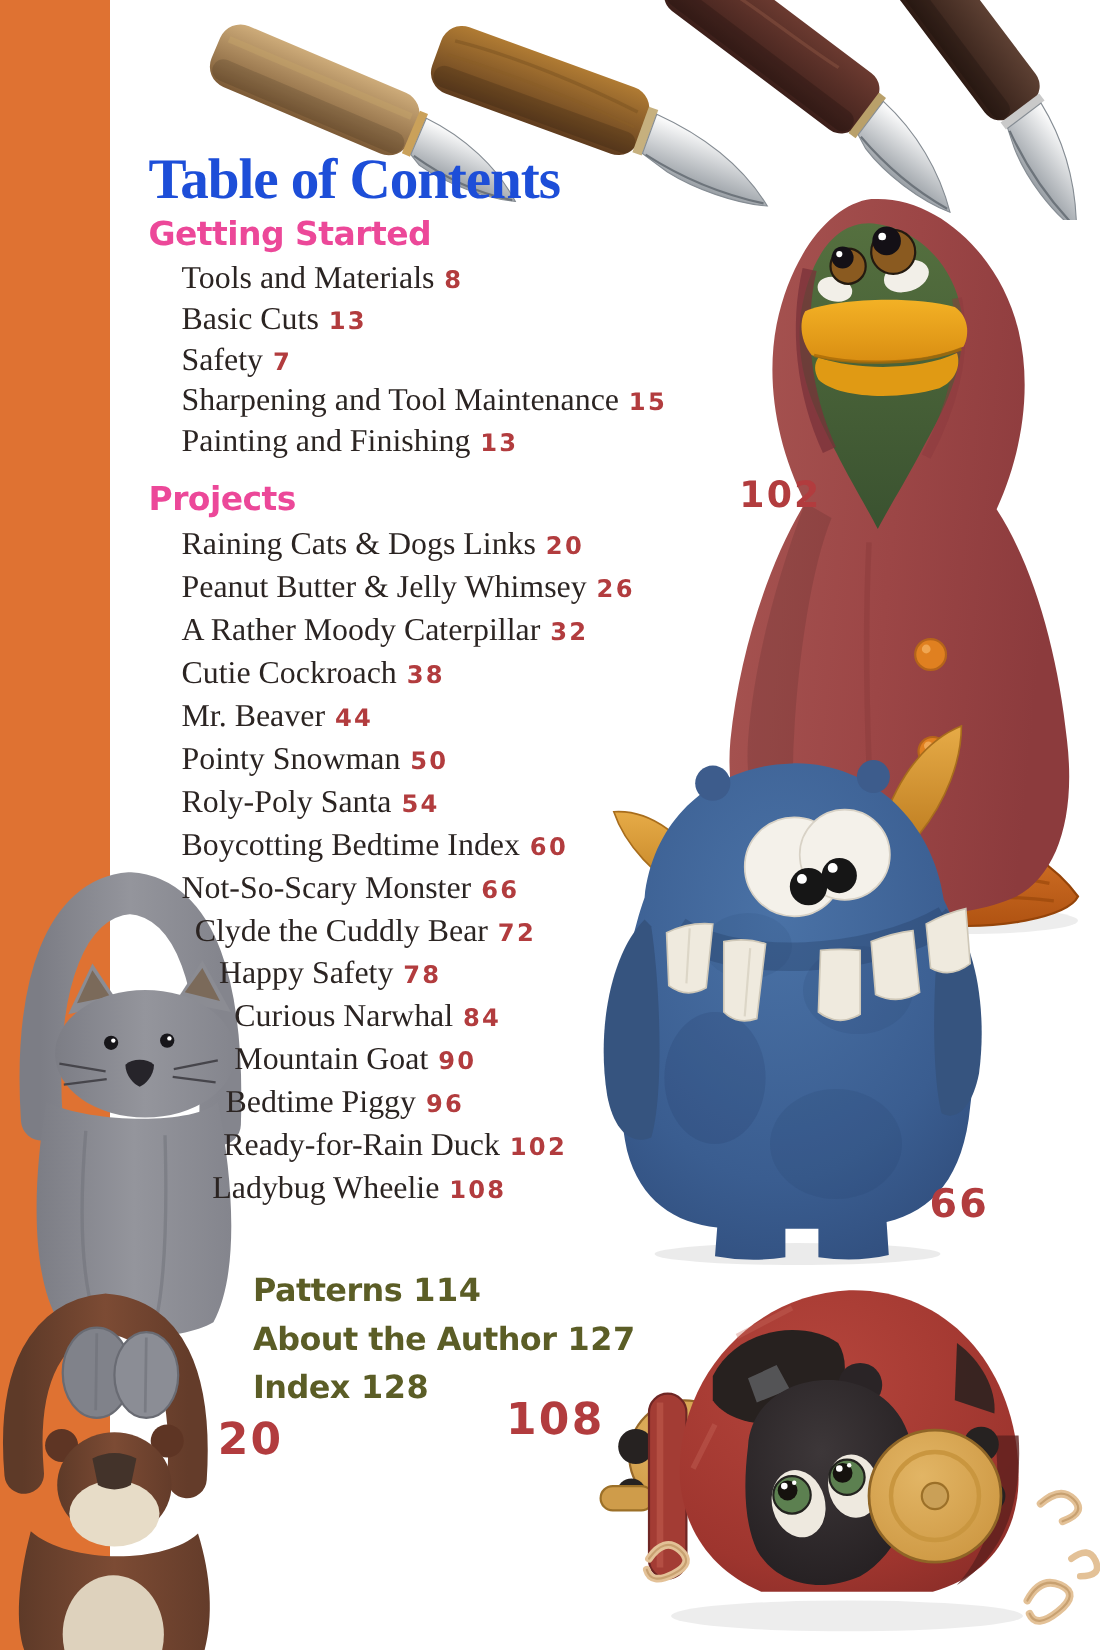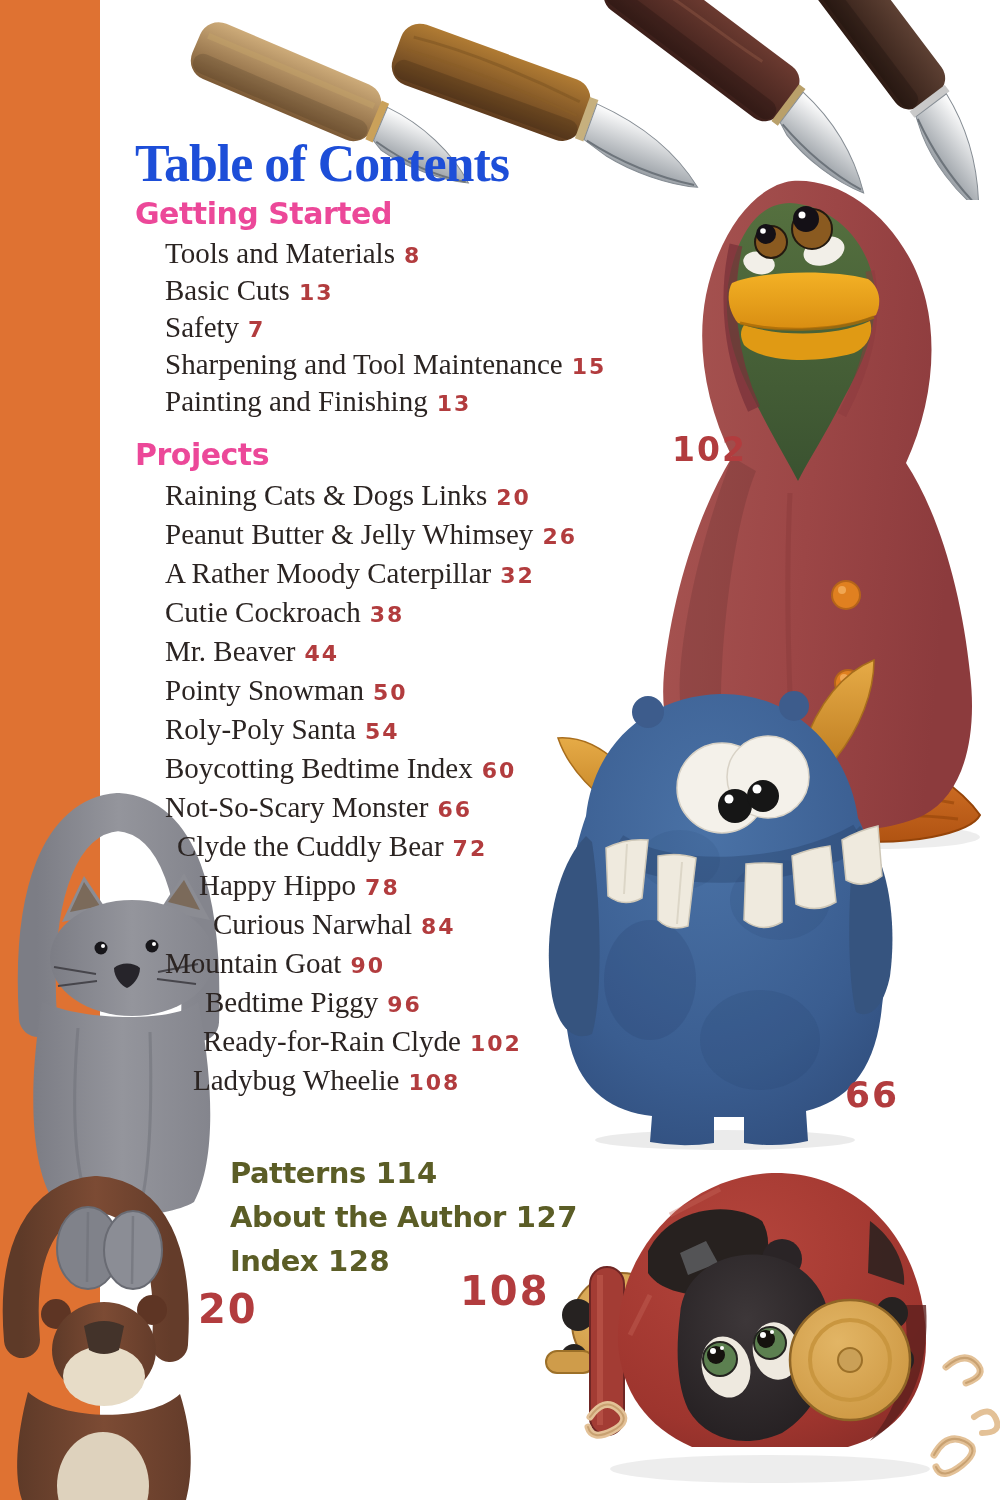--- a/index.html
+++ b/index.html
@@ -331,25 +331,25 @@
       <li class="toc-item"><span>Raining Cats &amp; Dogs Links</span><span class="num">20</span></li>
       <li class="toc-item"><span>Peanut Butter &amp; Jelly Whimsey</span><span class="num">26</span></li>
       <li class="toc-item"><span>A Rather Moody Caterpillar</span><span class="num">32</span></li>
       <li class="toc-item"><span>Cutie Cockroach</span><span class="num">38</span></li>
       <li class="toc-item"><span>Mr. Beaver</span><span class="num">44</span></li>
       <li class="toc-item"><span>Pointy Snowman</span><span class="num">50</span></li>
       <li class="toc-item"><span>Roly-Poly Santa</span><span class="num">54</span></li>
       <li class="toc-item"><span>Boycotting Bedtime Index</span><span class="num">60</span></li>
       <li class="toc-item"><span>Not-So-Scary Monster</span><span class="num">66</span></li>
       <li class="toc-item" style="margin-left:12px"><span>Clyde the Cuddly Bear</span><span class="num">72</span></li>
-      <li class="toc-item" style="margin-left:34px"><span>Happy Hippo</span><span class="num">78</span></li>
+      <li class="toc-item" style="margin-left:34px"><span>Happy Safety</span><span class="num">78</span></li>
       <li class="toc-item" style="margin-left:48px"><span>Curious Narwhal</span><span class="num">84</span></li>
-      <li class="toc-item" style=""><span>Mountain Goat</span><span class="num">90</span></li>
+      <li class="toc-item" style="margin-left:48px"><span>Mountain Goat</span><span class="num">90</span></li>
       <li class="toc-item" style="margin-left:40px"><span>Bedtime Piggy</span><span class="num">96</span></li>
-      <li class="toc-item" style="margin-left:38px"><span>Ready-for-Rain Clyde</span><span class="num">102</span></li>
+      <li class="toc-item" style="margin-left:38px"><span>Ready-for-Rain Duck</span><span class="num">102</span></li>
       <li class="toc-item" style="margin-left:28px"><span>Ladybug Wheelie</span><span class="num">108</span></li>
     </ul>
 
     <div class="backmatter">
       <div class="bm-row"><span>Patterns</span><span class="bm-num">114</span></div>
       <div class="bm-row"><span>About the Author</span><span class="bm-num">127</span></div>
       <div class="bm-row"><span>Index</span><span class="bm-num">128</span></div>
     </div>
   </div>
 

